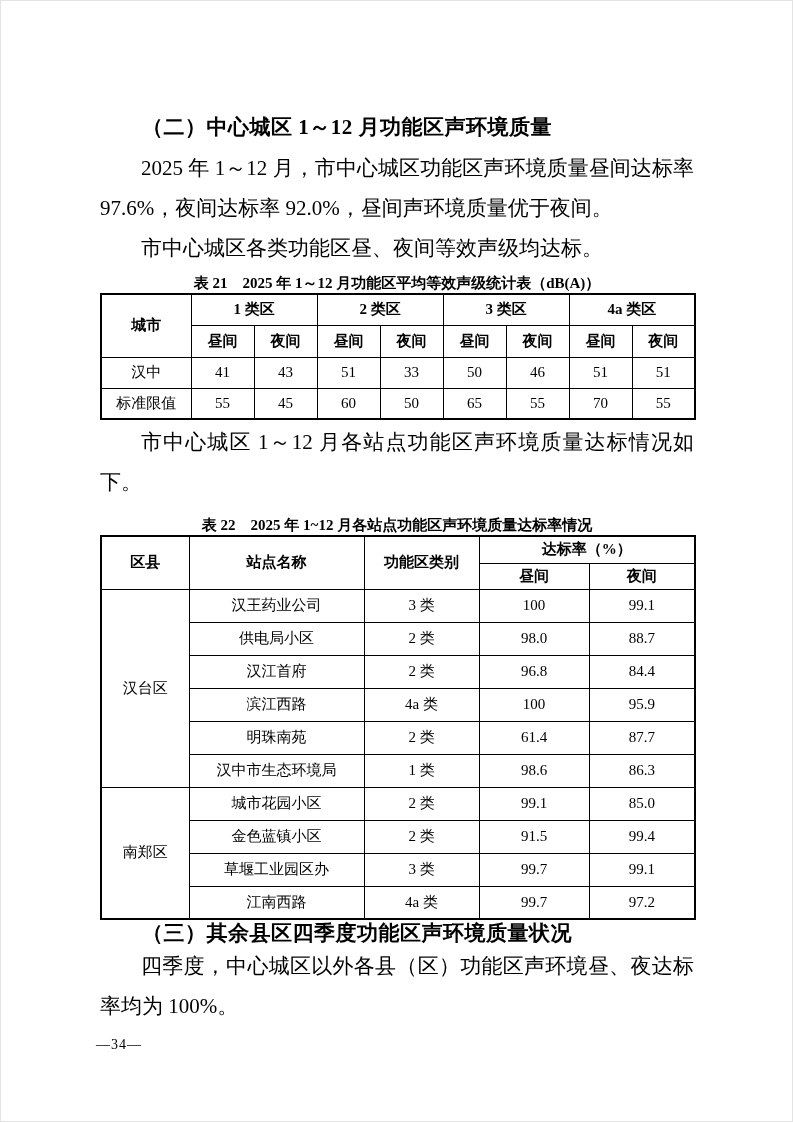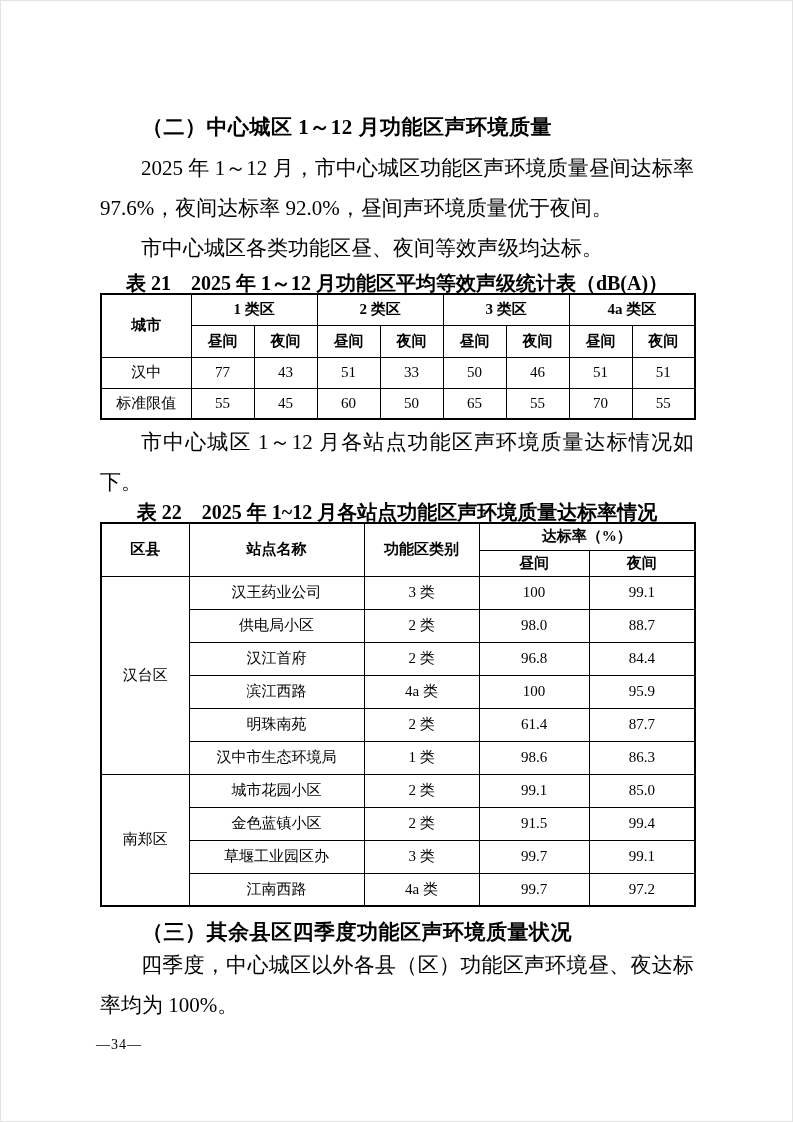--- a/index.html
+++ b/index.html
@@ -11,33 +11,33 @@
     font-family:"Liberation Serif","DejaVu Serif",serif;
     border:1px solid #e3e3e3;
     overflow:hidden;
     padding-left:8px;
   }
   .content{position:absolute;left:99px;top:113px;width:594px;}
   .sec-heading{
     font-size:21px;font-weight:bold;line-height:26px;
     margin:0;padding-left:42px;letter-spacing:0.5px;
   }
-  .sec-heading.third{margin-top:12px;}
+  .sec-heading.third{}
   .body-para{
     font-size:21px;line-height:40px;text-align:justify;
     text-indent:41px;margin:0;
   }
   .body-para.first{margin-top:8px;}
   .body-para.after-table{margin-top:2px;}
   .tbl-caption{
-    font-size:20px;font-weight:bold;text-align:center;
+    font-size:15px;font-weight:bold;text-align:center;
     line-height:20px;margin:0;
   }
   .tbl-caption.c21{margin-top:5px;}
-  .tbl-caption.c22{}
+  .tbl-caption.c22{margin-top:13px;}
   table{
     width:594px;border-collapse:collapse;table-layout:fixed;
     font-size:15px;text-align:center;border:2px solid #000;
   }
   td,th{border:1px solid #000;padding:0 2px;vertical-align:middle;font-weight:normal;}
   th{font-weight:bold;}
   .t21 .grp-row th{height:31px;}
   .t21 .sub-row th{height:32px;}
   .t21 td{height:31px;}
   .t21 col.city{width:90px;}
@@ -93,21 +93,21 @@
         <th>夜间</th>
         <th>昼间</th>
         <th>夜间</th>
         <th>昼间</th>
         <th>夜间</th>
         <th>昼间</th>
         <th>夜间</th>
       </tr>
       <tr>
         <td>汉中</td>
-        <td>77</td>
+        <td>41</td>
         <td>43</td>
         <td>51</td>
         <td>33</td>
         <td>50</td>
         <td>46</td>
         <td>51</td>
         <td>51</td>
       </tr>
       <tr>
         <td>标准限值</td>

